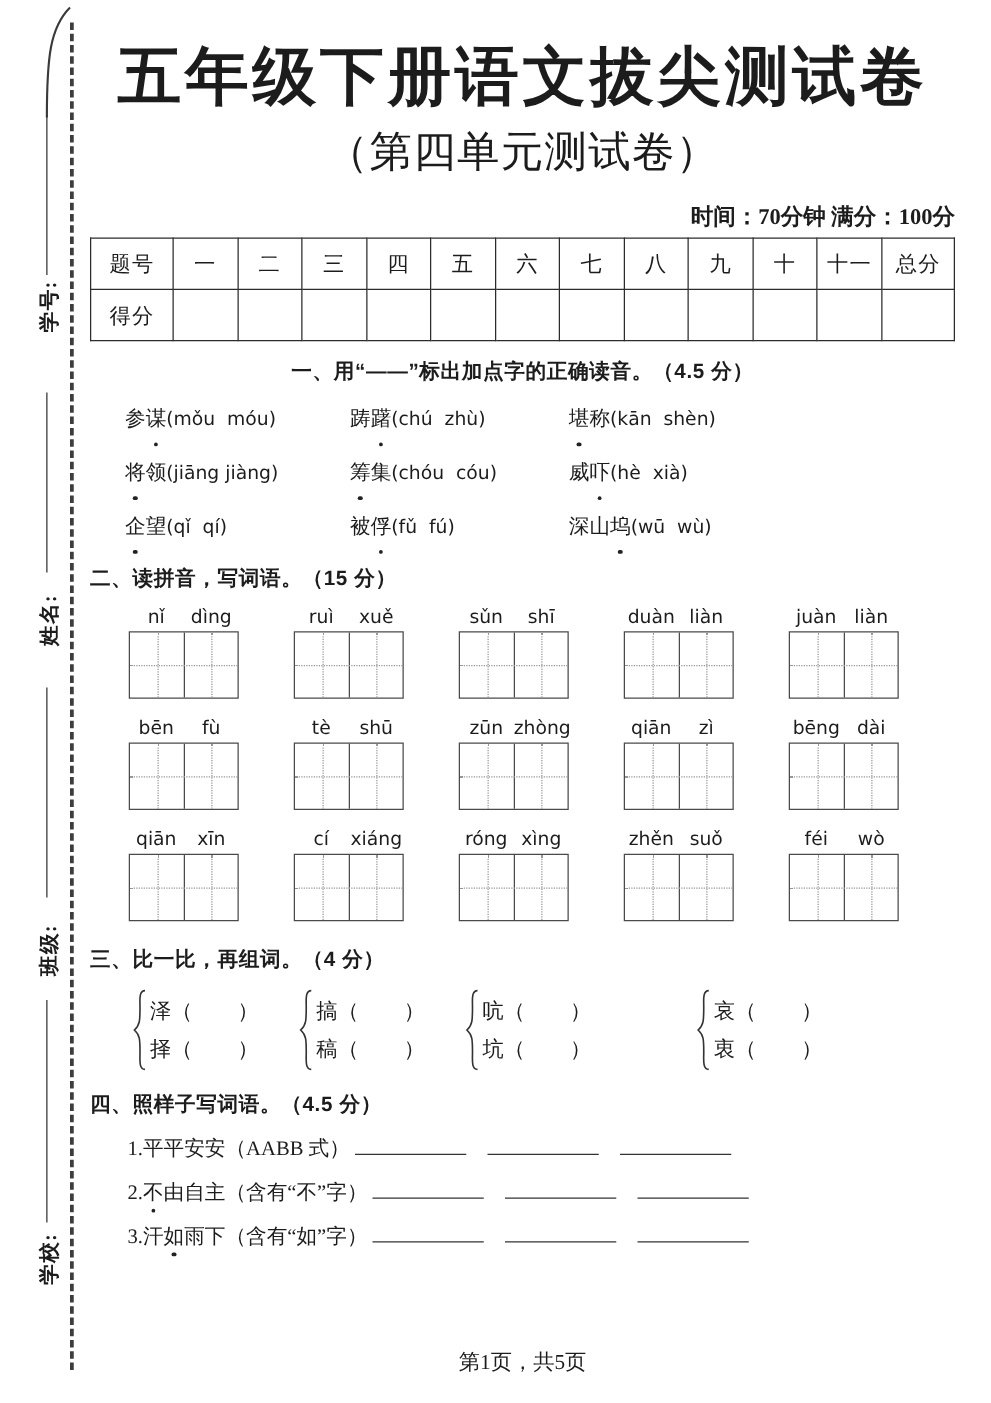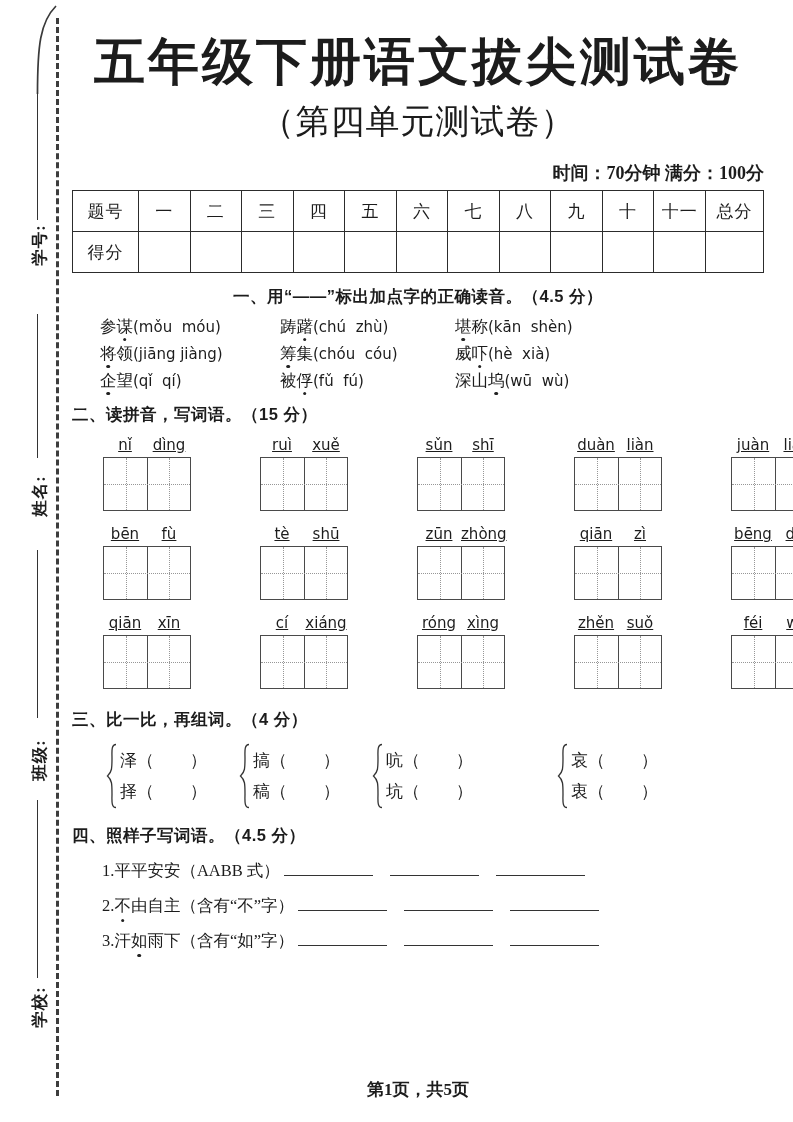--- a/index.html
+++ b/index.html
@@ -44,30 +44,30 @@
   .score-table td.last  { width:58px; }
 
   .sec-head {
     font-family:"Liberation Sans","DejaVu Sans",sans-serif;
     font-weight:bold; font-size:16.5px; letter-spacing:0.5px;
   }
   .h1x { margin-top:13px;text-align:center; } .h2x { margin-top:14px; } .h3x { margin-top:20px; } .h4x { margin-top:16px; }
 
   
   .s1-grid { margin:10px 0 0 28px; display:grid; grid-template-columns:180px 175px 1fr; row-gap:9px; }
-  .s1-item { font-size:16.5px; line-height:18px; white-space:nowrap; }
+  .s1-item { font-size:16.5px; line-height:34px; white-space:nowrap; }
   .cdot { position:relative; display:inline-block; }
   .cdot::after {
     content:""; position:absolute; left:50%; bottom:-5px; transform:translateX(-50%);
     width:3.6px; height:3.6px; border-radius:50%; background:#222;
   }
   .s1py { font-family:"DejaVu Sans",sans-serif; font-size:15px; white-space:pre; }
 
   
-  .s2row { display:flex; gap:69px; margin-left:31px; margin-top:10px;text-decoration:underline; }
+  .s2row { display:flex; gap:44px; margin-left:31px; margin-top:10px; }
   .s2group { width:88px; }
   .pyrow { display:flex; width:88px; margin-bottom:3px; }
   .pyrow span { width:50%; text-align:center; font-family:"DejaVu Sans",sans-serif; font-size:15px; white-space:nowrap; }
   .wbox { position:relative; width:88px; height:54px; border:1.5px solid #4a4a4a; background:#fff; }
   .wbox .vmid { position:absolute; left:50%; top:0; bottom:0; width:0; border-left:1.4px solid #4a4a4a; }
   .wbox .hdot { position:absolute; top:50%; left:0; right:0; height:0; border-top:1.2px dotted #979797; }
   .wbox .vd1  { position:absolute; left:25%; top:0; bottom:0; width:0; border-left:1.2px dotted #979797; }
   .wbox .vd2  { position:absolute; left:75%; top:0; bottom:0; width:0; border-left:1.2px dotted #979797; }
 
   
@@ -76,21 +76,21 @@
   .g2 { margin-left:32px; } .g3 { margin-left:32px; } .g4 { margin-left:84px; }
   .s3col { margin-left:3px; }
   .s3line { font-size:17px; line-height:31px; white-space:nowrap; }
   .s3gap { display:inline-block; width:36px; }
 
   
   .s4item { margin:13px 0 0 30px; font-size:16.5px; white-space:nowrap; }
   .blank { display:inline-block; width:89px; border-bottom:1.4px solid #333; height:15px; margin-left:17px; }
   .blank.bfirst { margin-left:4px; }
 
-  .footer { position:absolute; left:72px; top:1078px; width:692px; text-align:center; font-size:17px;font-weight:bold; }
+  .footer { position:absolute; left:72px; top:1078px; width:692px; text-align:center; font-size:17px; }
 </style>
 </head>
 <body>
 
 <svg class="fold-arc" width="32" height="92" viewBox="0 0 32 92">
   <path d="M28 2 C12 18 9.5 42 9.5 90" fill="none" stroke="#3a3a3a" stroke-width="1.7"></path>
 </svg>
 <div class="fold-dashed"></div>
 <div class="seal-seg seg1"></div>
 <div class="seal-seg seg2"></div>

